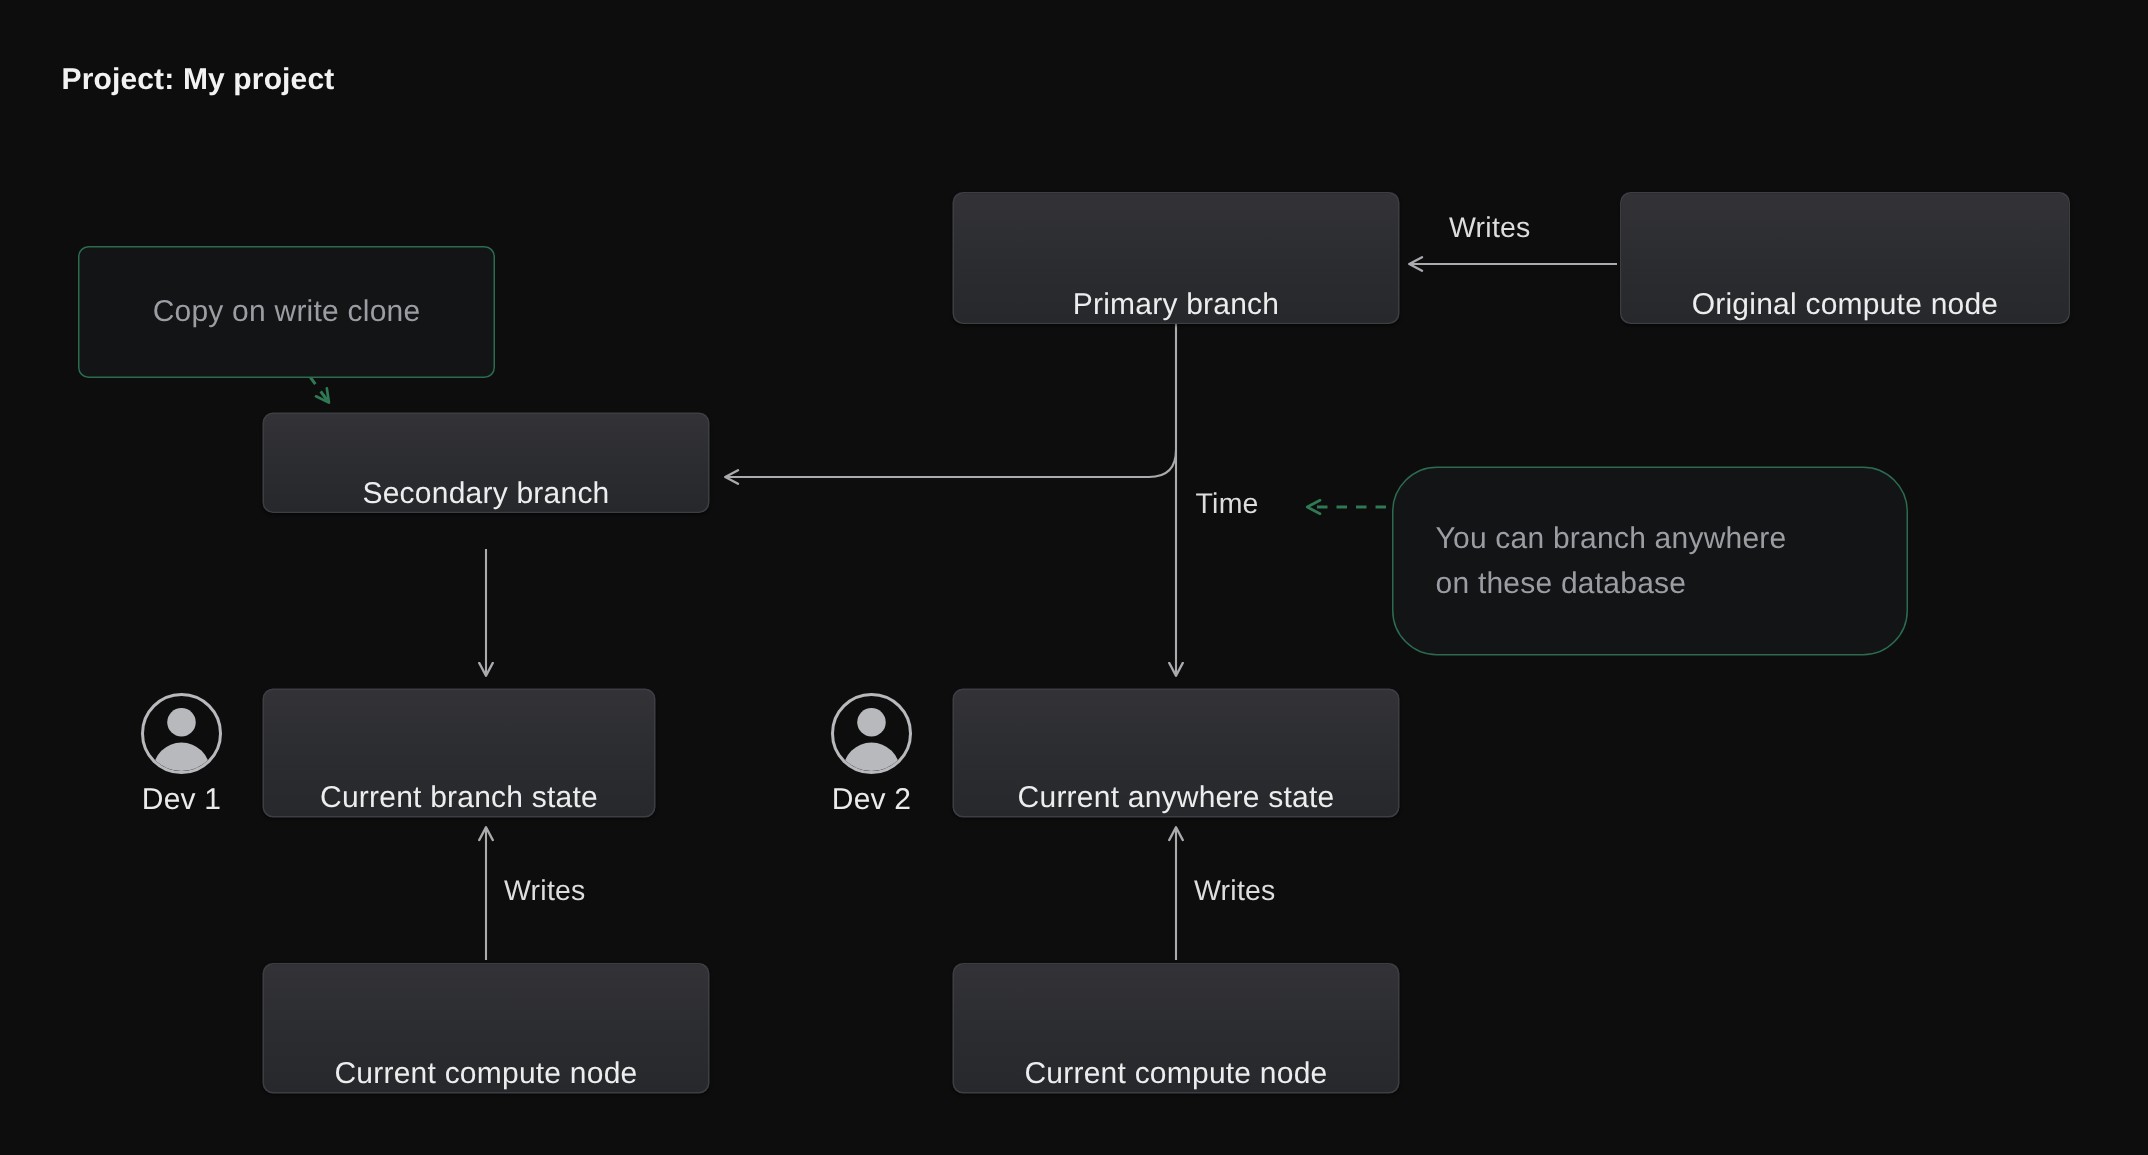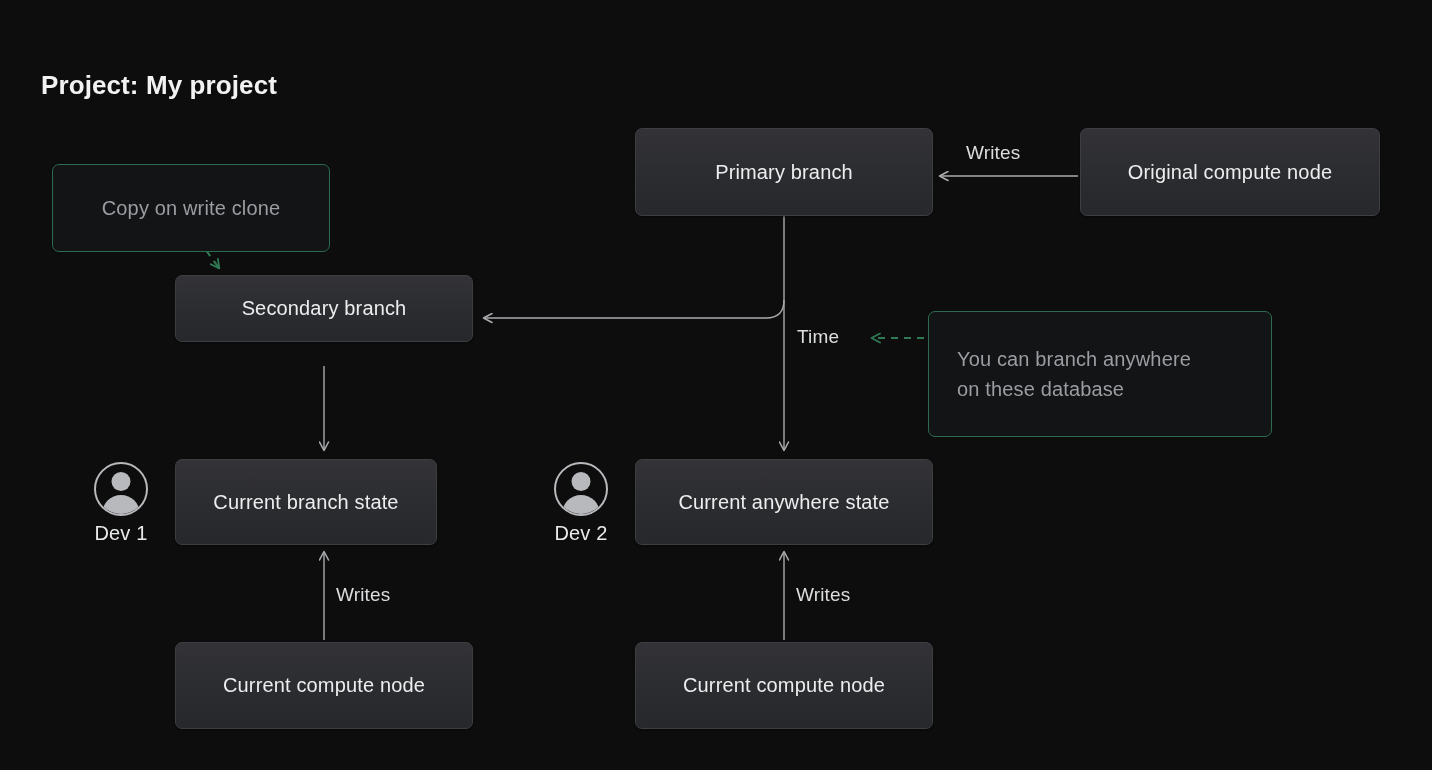--- a/index.html
+++ b/index.html
@@ -15,42 +15,41 @@
     width: 1432px;
     height: 770px;
     background: #0d0d0d;
   }
 
   
   .page-title {
     position: absolute;
     left: 41px;
     top: 42px;
-    font-size: 26px;
+    font-size: 20px;
     font-weight: bold;
     color: #f2f2f3;
     letter-spacing: 0.1px;
     white-space: nowrap;
-    margin-top: 28px;
   }
 
   
   #wires {
     position: absolute;
     left: 0; top: 0;
     width: 1432px;
     height: 770px;
     pointer-events: none;
   }
 
   
   .node {
     position: absolute;
     display: flex;
-    align-items: center;
+    align-items: flex-end;
     justify-content: center;
     border-radius: 7px;
     background: linear-gradient(180deg, #323237 0%, #2b2c30 55%, #27282b 100%);
     border: 1px solid #3d3e43;
     color: #eceded;
     font-size: 20px;
     letter-spacing: 0.15px;
     text-align: center;
     box-shadow: 0 1px 2px rgba(0,0,0,0.45);
   }
@@ -62,21 +61,21 @@
     background: #121416;
     border: 1px solid #2c6b4f;
     color: #9a9da1;
     font-size: 20px;
     letter-spacing: 0.15px;
     display: flex;
     align-items: center;
     margin-top: 36px;
   }
   .note.center { justify-content: center; }
-  .note.pad { padding: 4px 28px; }
+  .note.pad { padding: 4px 28px; border-radius: 30px; }
   .note .note-text { line-height: 1.52; }
 
   
   .edge-label {
     position: absolute;
     color: #dcdddf;
     font-size: 19px;
     letter-spacing: 0.15px;
     white-space: nowrap;
   }

